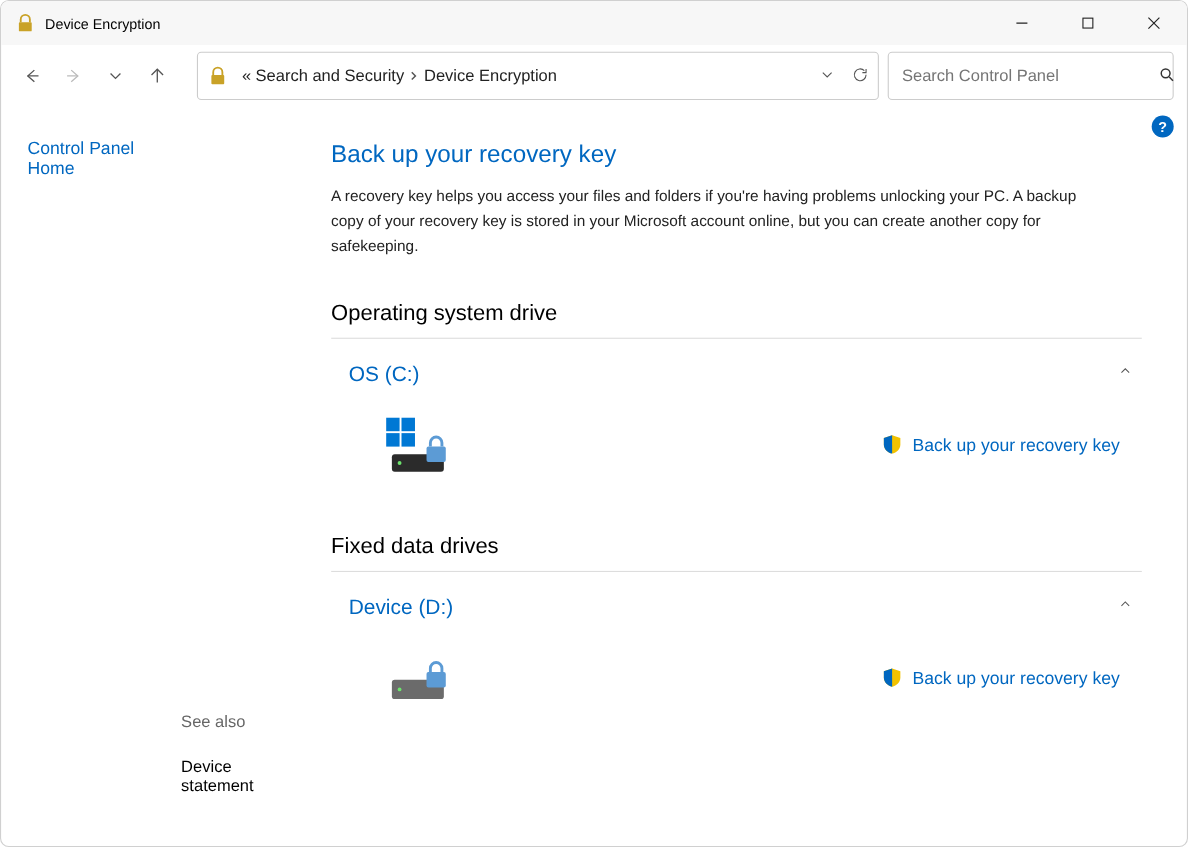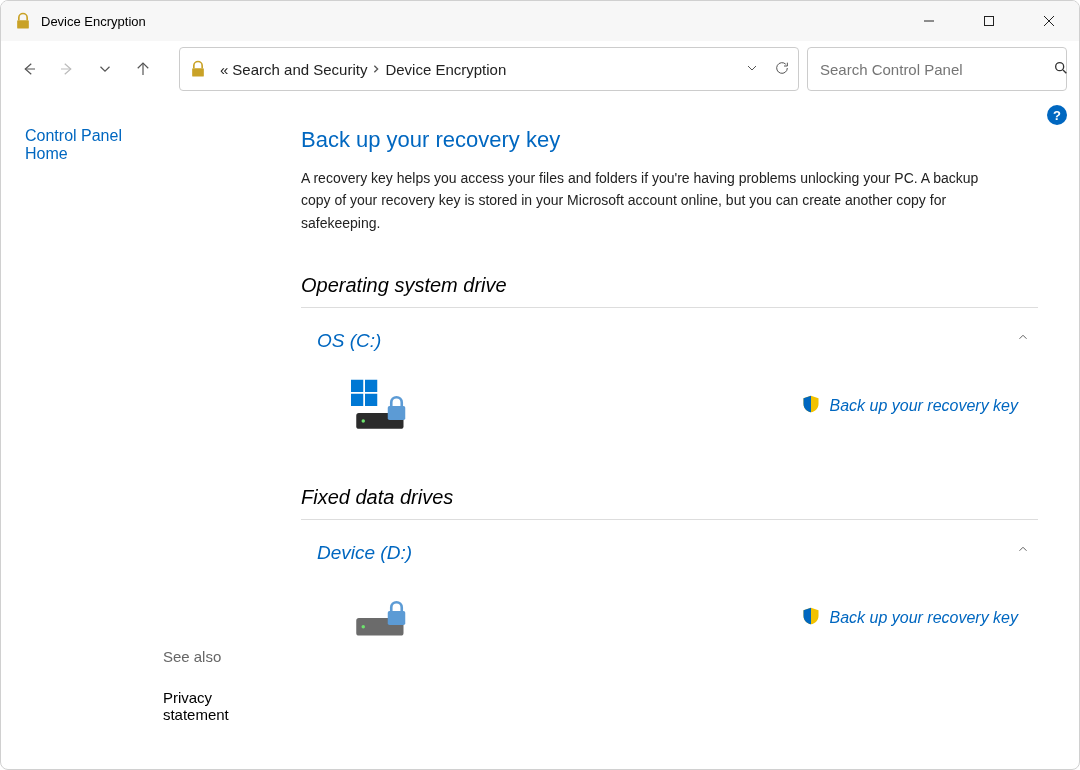--- a/index.html
+++ b/index.html
@@ -54,21 +54,21 @@
     }
     .side-link { color: #0067c0; font-size: 16px; margin-bottom: 16px; cursor: pointer; }
     .side-footer { margin-top: auto; }
     .side-label { color: #666; font-size: 15px; margin-bottom: 24px; margin-top: 28px; }
     .footer-link { color: #000; font-size: 15px; margin-bottom: 16px; cursor: pointer; }
 
     .main { flex: 1; padding: 30px 41px 30px 0; overflow-y: auto; }
     .main h1 { color: #0067c0; font-size: 22px; font-weight: 400; margin-bottom: 14px; }
     .main p.desc { color: #222; font-size: 14px; line-height: 1.6; margin-bottom: 40px; max-width: 700px; }
     .section-title { font-size: 20px; font-weight: 400; color: #000; padding-bottom: 10px; border-bottom: 1px solid #ddd; margin-bottom: 18px; }
-    .drive-block { margin-bottom: 50px; font-style: italic; }
+    .drive-block { margin-bottom: 50px; }
     .drive-header { display:flex; align-items:flex-start; padding: 4px 8px; }
     .drive-name { color: #0067c0; font-size: 19px; margin-left: 8px; }
     .chevron-up { margin-left: auto; }
     .chevron-up svg { width: 14px; height: 14px; stroke: #555; stroke-width: 1.6; fill:none; }
     .drive-body { display:flex; align-items:center; padding: 20px 20px 0 50px; }
     .drive-icon { width: 70px; height: 60px; position: relative; }
     .action-link { margin-left: auto; display:flex; align-items:center; gap: 8px; color: #0067c0; font-size: 16px; cursor:pointer; }
 
     
     .drive-svg { width: 70px; height: 60px; }
@@ -167,21 +167,21 @@
     </div>
   </div>
 
   <div class="body">
     <div class="help-badge">?</div>
 
     <div class="sidebar">
       <div class="side-link">Control Panel Home</div>
       <div class="side-footer">
         <div class="side-label">See also</div>
-        <div class="footer-link">Privacy statement</div>
+        <div class="footer-link">Device statement</div>
       </div>
     </div>
 
     <div class="main">
       <h1>Back up your recovery key</h1>
       <p class="desc">A recovery key helps you access your files and folders if you're having problems unlocking your PC. A backup copy of your recovery key is stored in your Microsoft account online, but you can create another copy for safekeeping.</p>
 
       <div class="drive-block">
         <div class="section-title">Operating system drive</div>
         <div class="drive-header">

